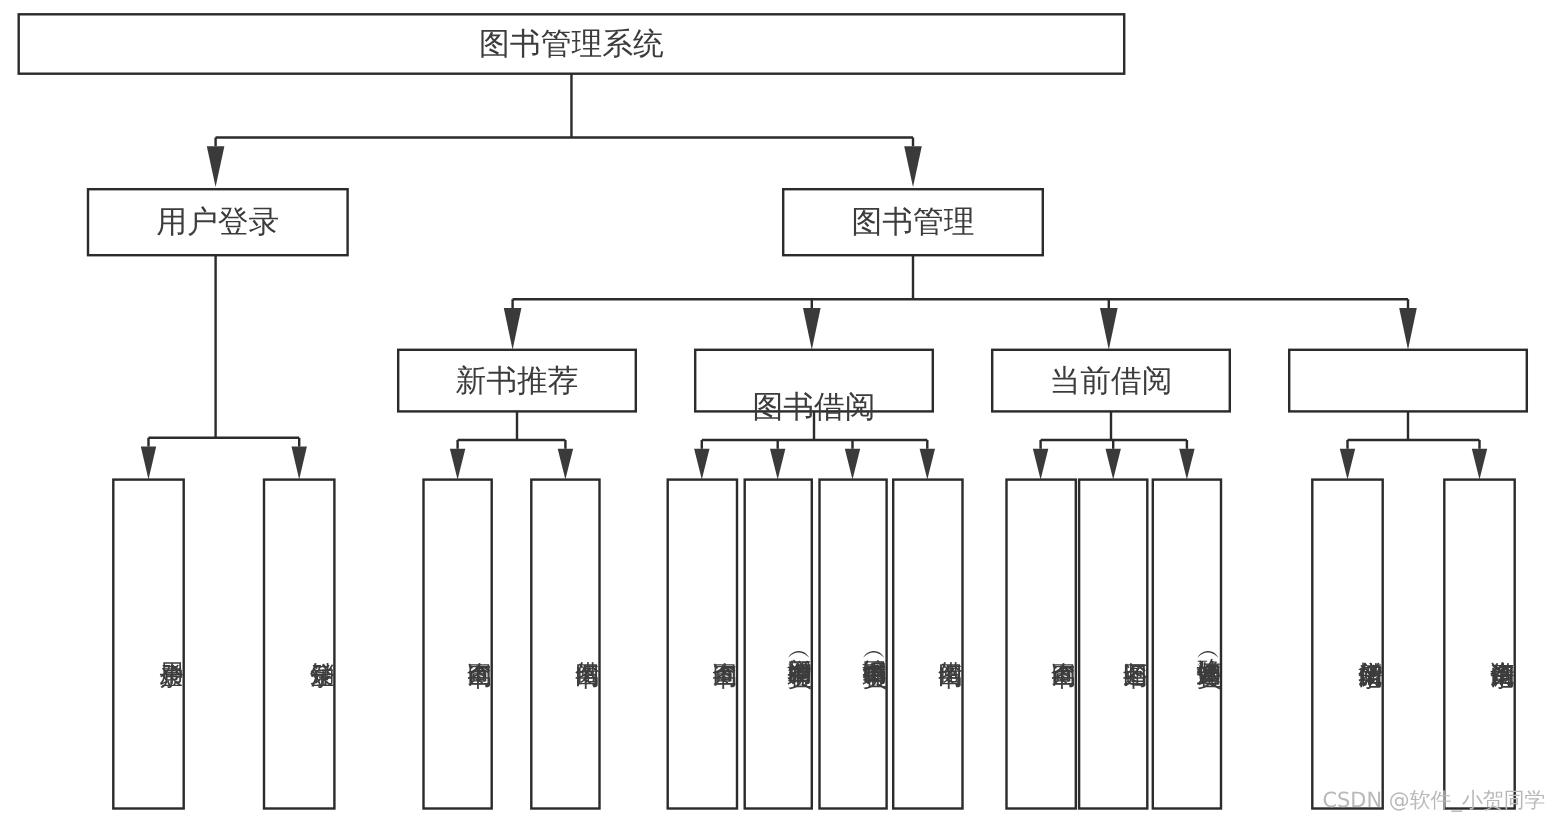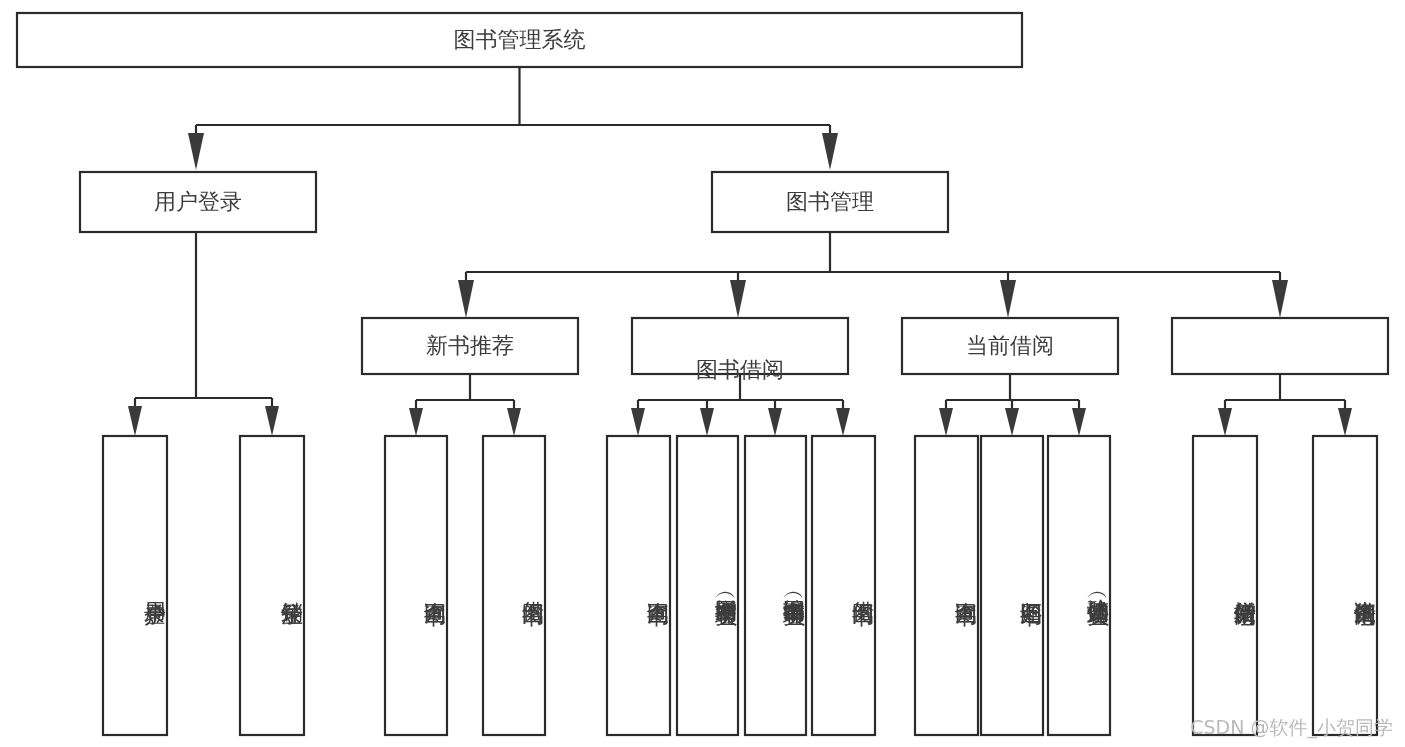--- a/index.html
+++ b/index.html
@@ -52,31 +52,31 @@
     line-height: 1.12;
     color: #3c3c3c;
     letter-spacing: 1px;
     text-align: center;
     white-space: nowrap;
     pointer-events: none;
   }
   .horiz-label {
     position: absolute;
     font-family: "DejaVu Sans", "Liberation Sans", sans-serif;
-    font-size: 22px;
+    font-size: 28px;
     color: #3c3c3c;
     display: flex;
     align-items: center;
     justify-content: center;
     white-space: nowrap;
     pointer-events: none;
   }
   #watermark {
     position: absolute;
-    right: 12px;
+    right: 0;
     bottom: 6px;
     font-family: "DejaVu Sans", "Liberation Sans", sans-serif;
     font-size: 19px;
     color: #b9b9b9;
     white-space: nowrap;
     pointer-events: none;
     margin-top: 26px;
   }
 </style>
 </head>

